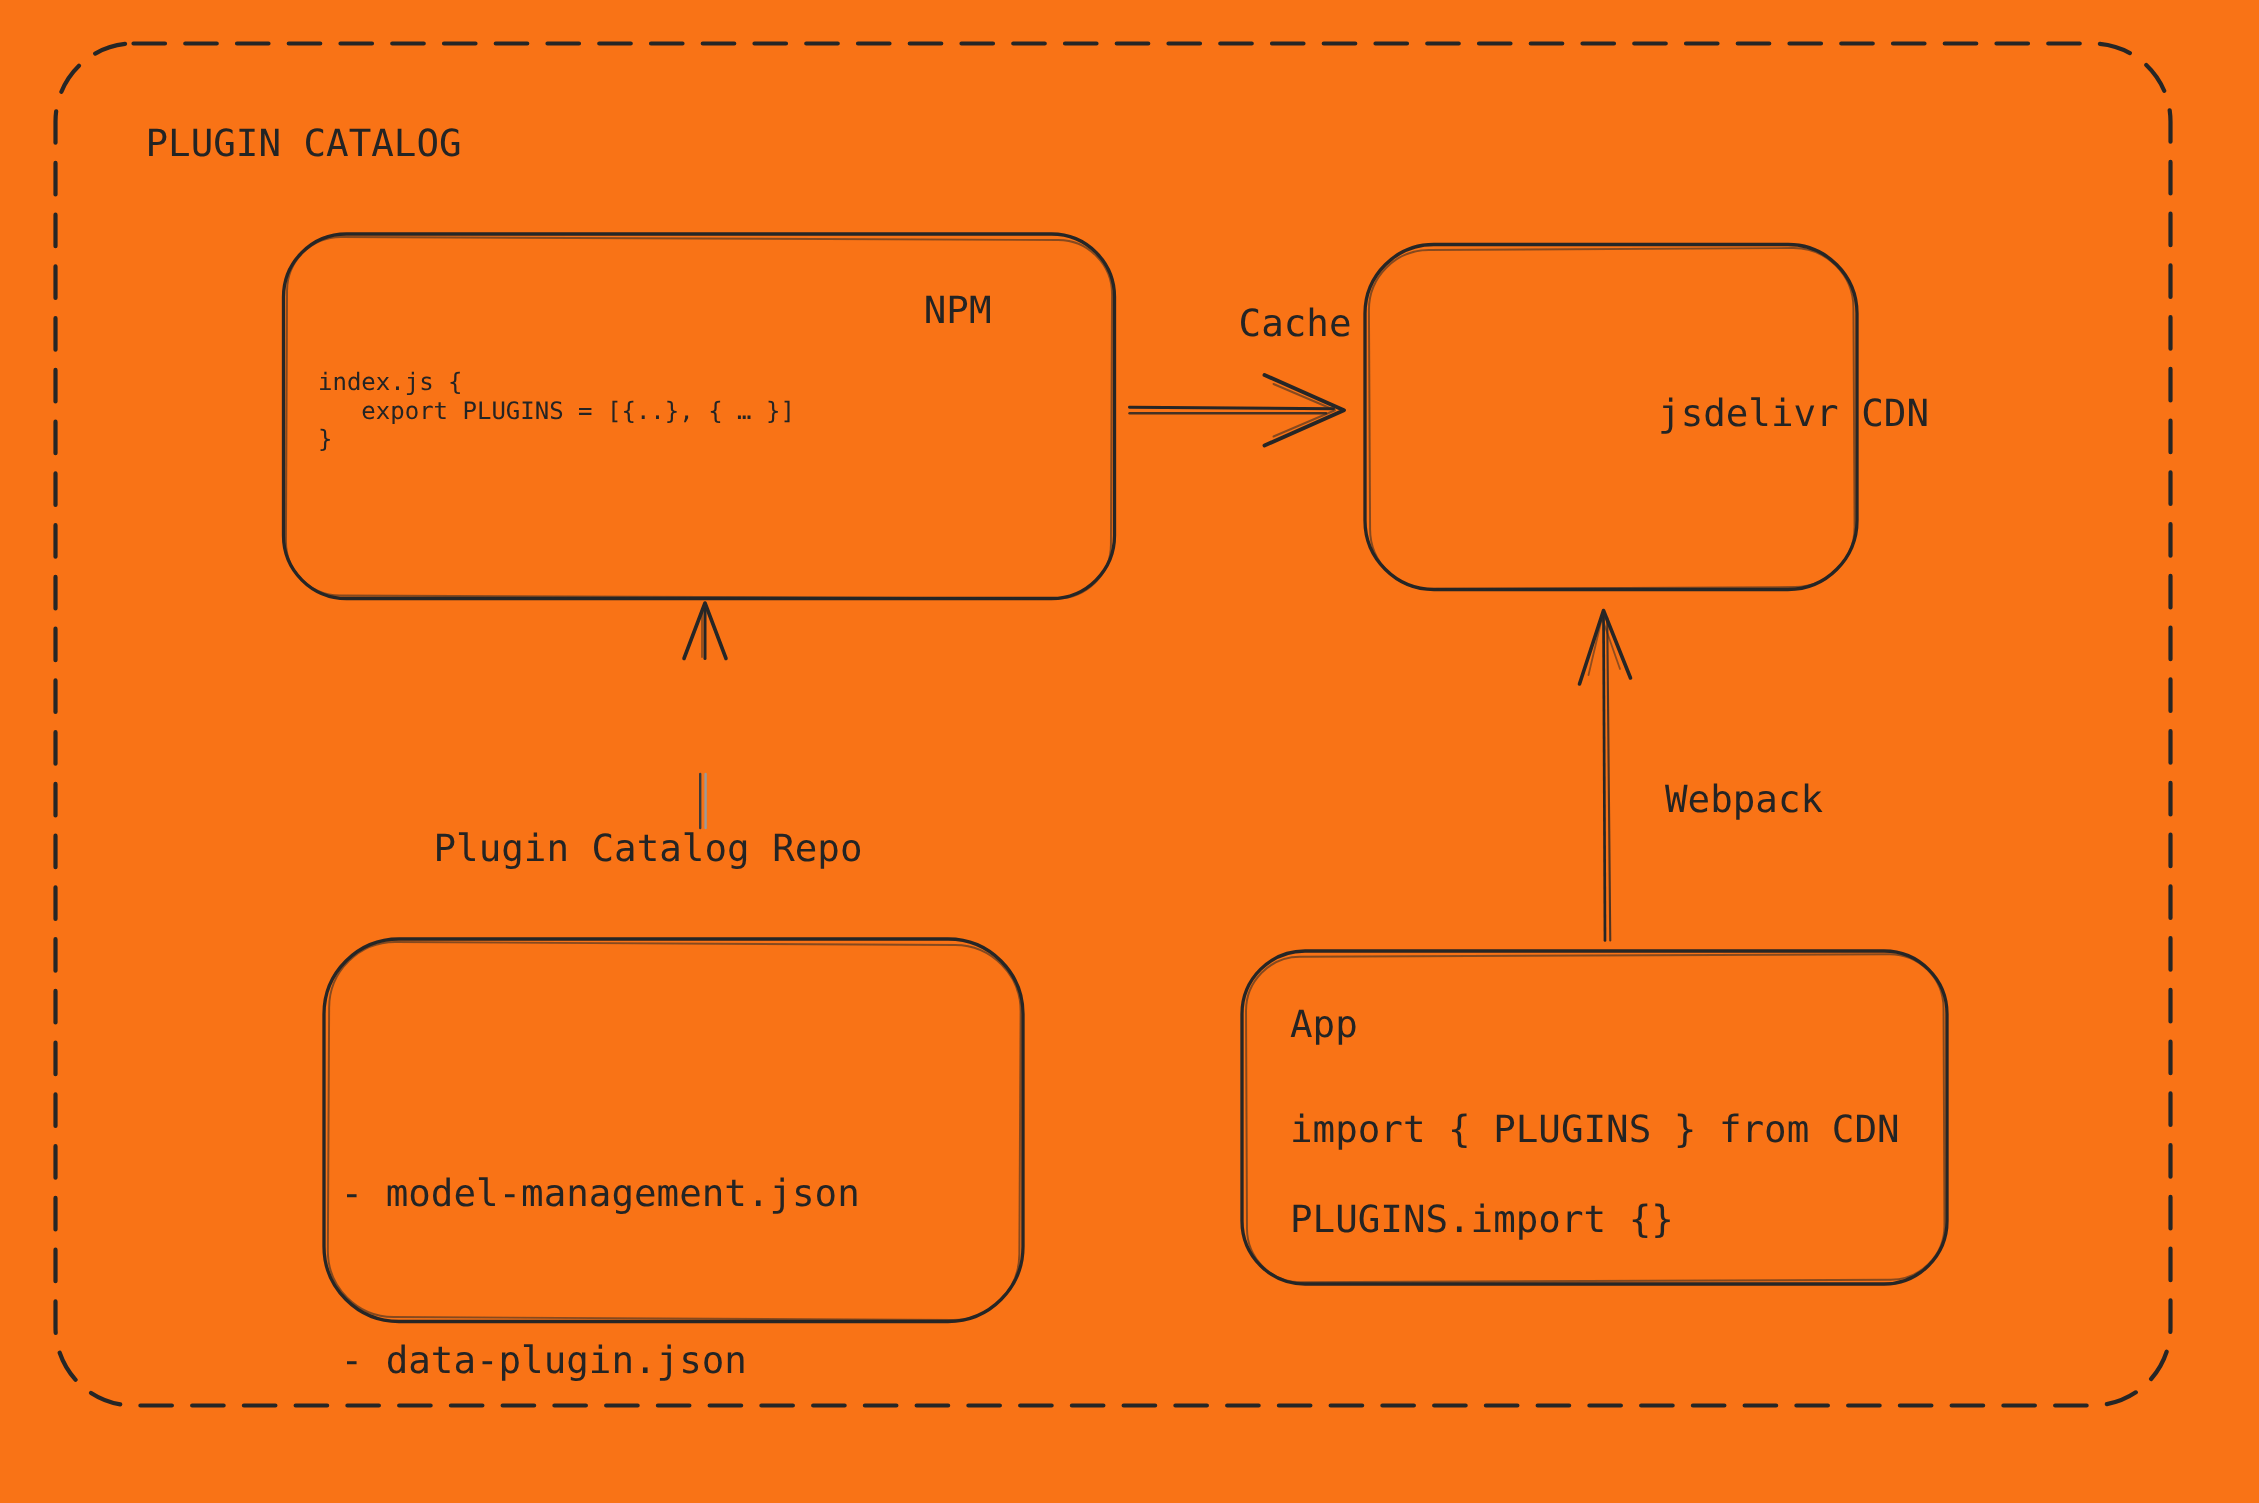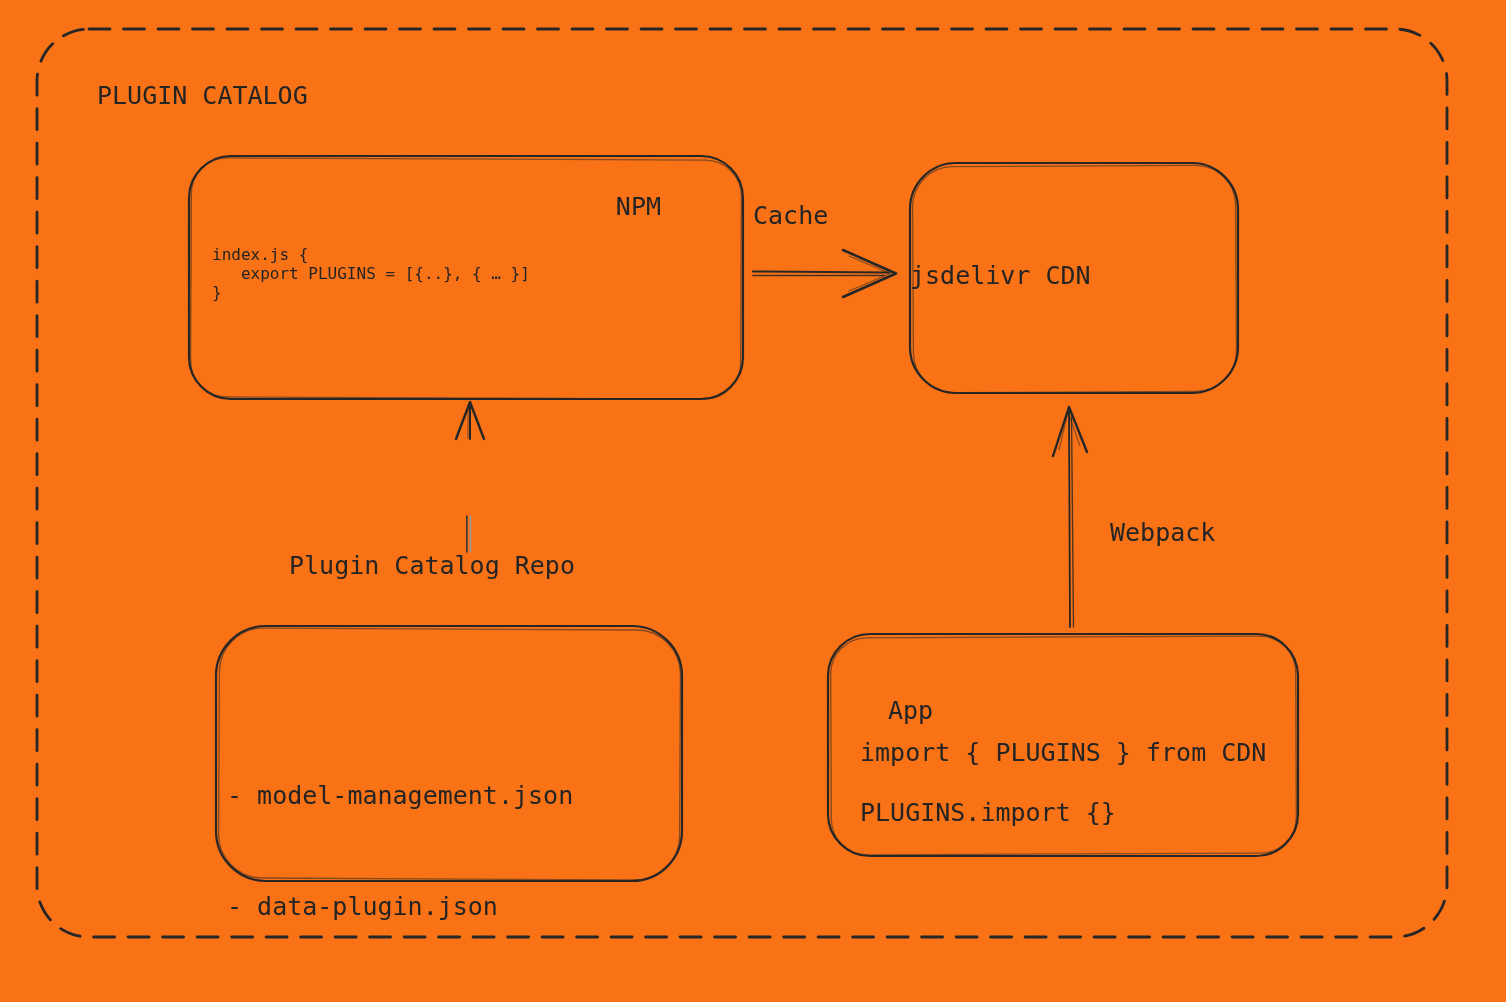--- a/index.html
+++ b/index.html
@@ -23,30 +23,30 @@
     z-index: 0;
   }
   .t {
     position: absolute;
     z-index: 1;
     font-size: 25px;
     line-height: 30px;
     white-space: pre;
     color: #242424;
   }
-  .center { text-align: left; }
+  .center { text-align: right; }
   .lbl-title   { left: 97px;  top: 81px; }
   .lbl-npm     { left: 189px; top: 192px; width: 472px; text-align: right; }
   .code-npm    { left: 212px; top: 245px; line-height: 33px; margin: 0; font: inherit; }
   .lbl-cache   { left: 753px; top: 201px; width: 148px; }
   .lbl-cdn     { left: 910px; top: 261px; width: 376px; }
   .lbl-build   { left: 320px; top: 440px; width: 300px; line-height: 32px; white-space: pre-line; }
   .lbl-repo    { left: 289px; top: 551px; }
   .list-repo   { left: 227px; top: 703px; line-height: 37px; }
-  .lbl-app     { left: 860px; top: 696px; margin-left: 28px; }
+  .lbl-app     { left: 860px; top: 668px; }
   .lbl-app-l1  { left: 860px; top: 738px; }
   .lbl-app-l2  { left: 860px; top: 798px; }
   .lbl-import  { left: 1110px; top: 518px; }
 </style>
 </head>
 <body>
 
 <div class="canvas">
 
   <svg class="shapes" width="1506" height="1002" viewBox="0 0 1506 1002" fill="none" stroke="#262626" stroke-linecap="round" stroke-linejoin="round">

